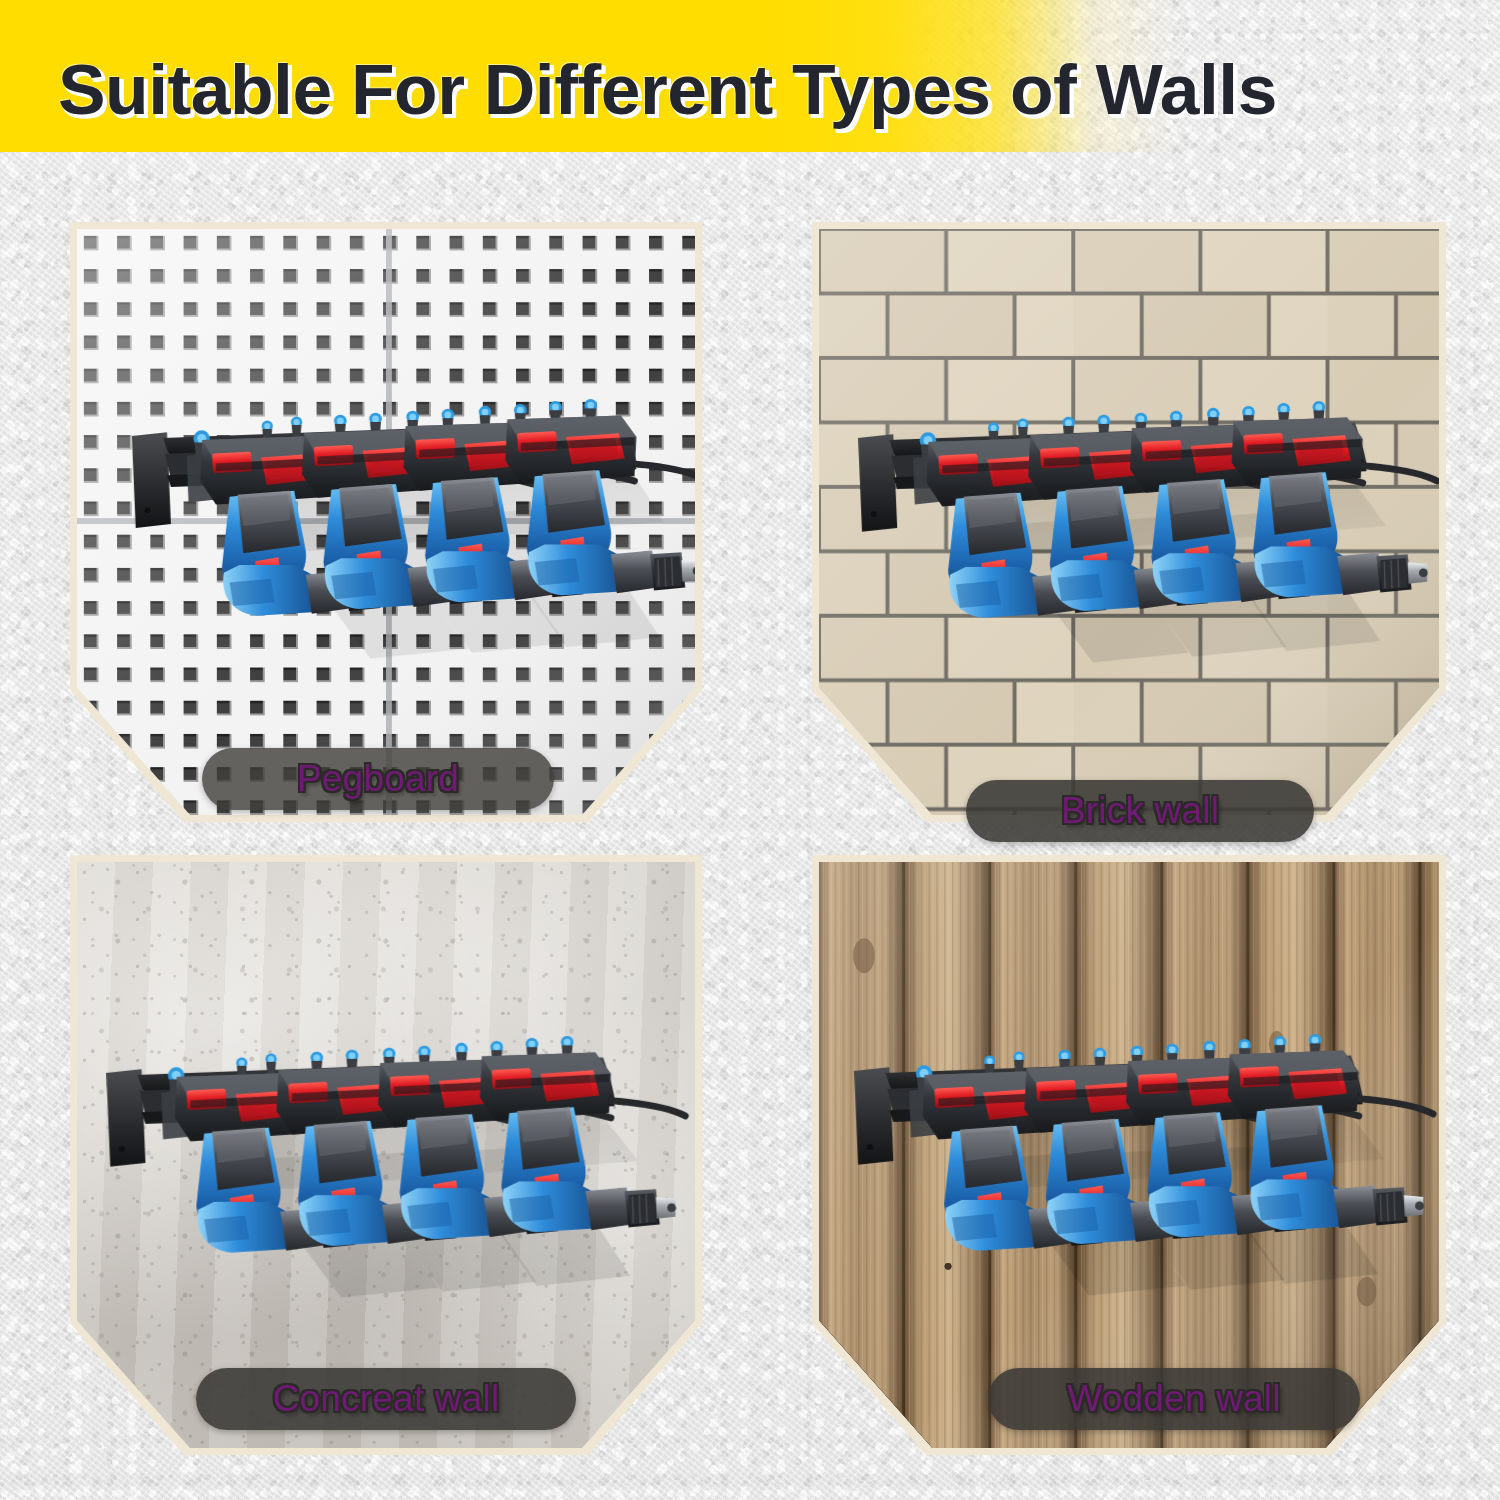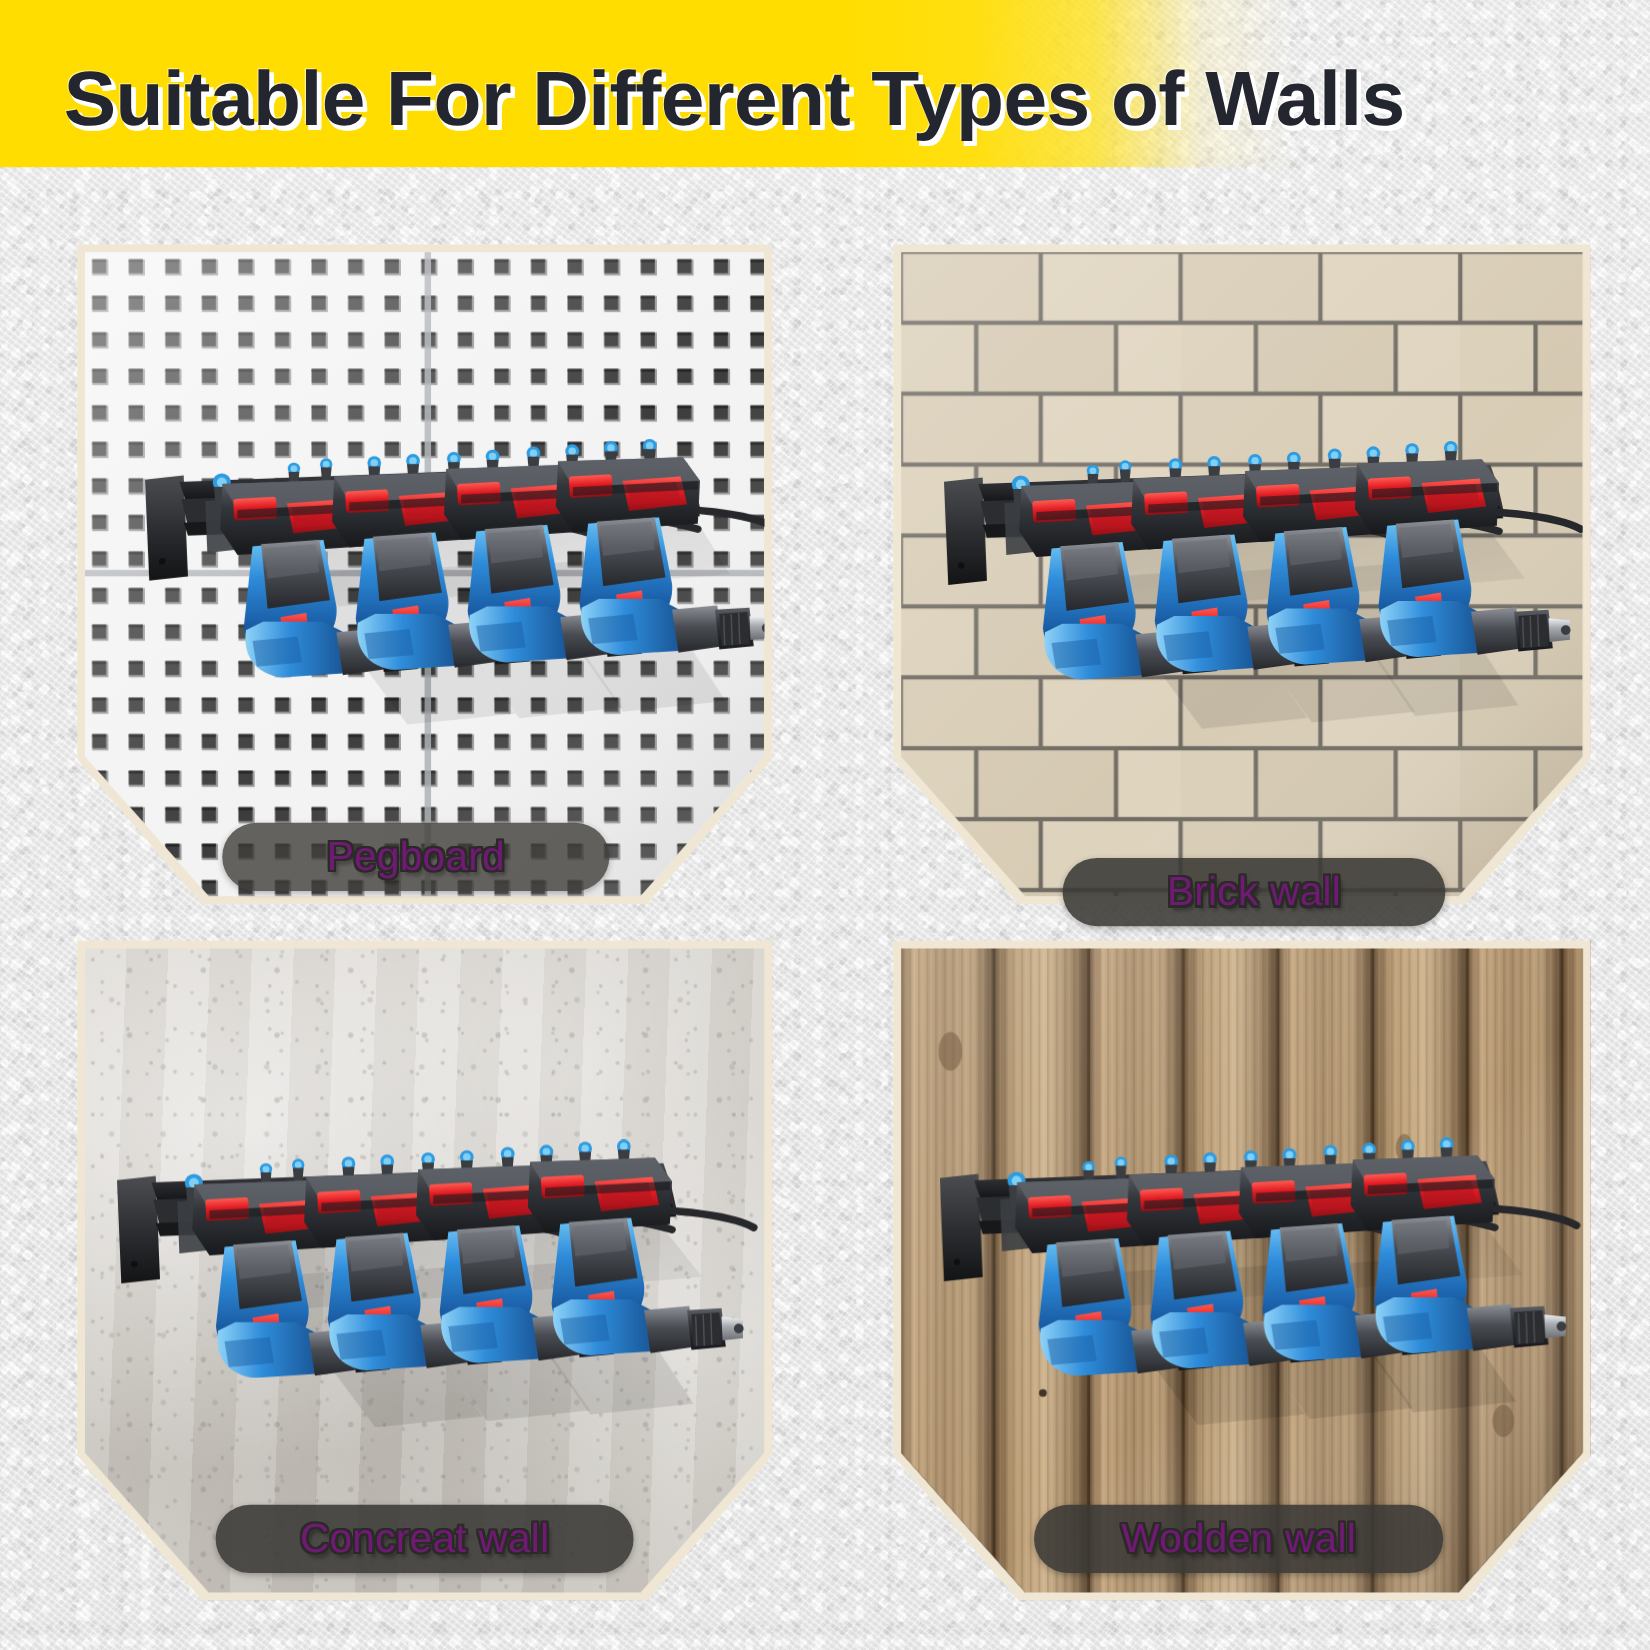--- a/index.html
+++ b/index.html
@@ -158,21 +158,21 @@
     text-shadow:
       -2px -2px 0 #2a2a26, 2px -2px 0 #2a2a26,
       -2px  2px 0 #2a2a26, 2px  2px 0 #2a2a26,
        0   -2px 0 #2a2a26, 0    2px 0 #2a2a26,
       -2px  0   0 #2a2a26, 2px  0   0 #2a2a26,
        3px  4px 4px rgba(0,0,0,.45);
   }
   #label-pegboard { left: 202px; top: 748px; width: 352px; }
   #label-brick    { left: 966px; top: 780px; width: 348px; }
   #label-concrete { left: 196px; top: 1368px; width: 380px; align-items: center; }
-  #label-wood     { left: 940px; top: 1368px; width: 372px; }
+  #label-wood     { left: 988px; top: 1368px; width: 372px; }
 </style>
 </head>
 <body>
 
 <div id="page"></div>
 
 <div id="banner">
   <div id="banner-title">Suitable For Different Types of Walls</div>
 </div>
 

